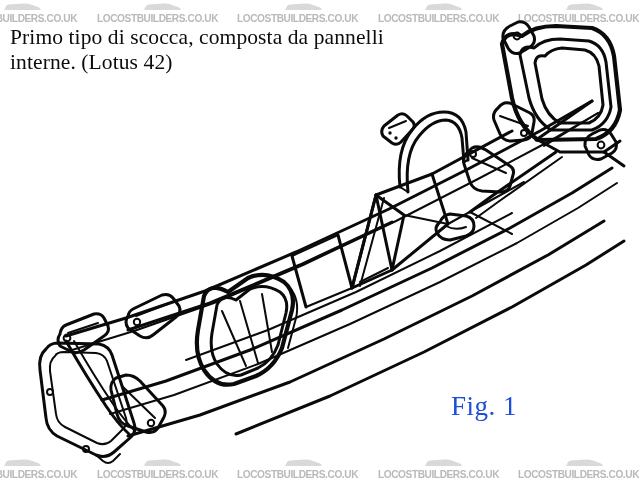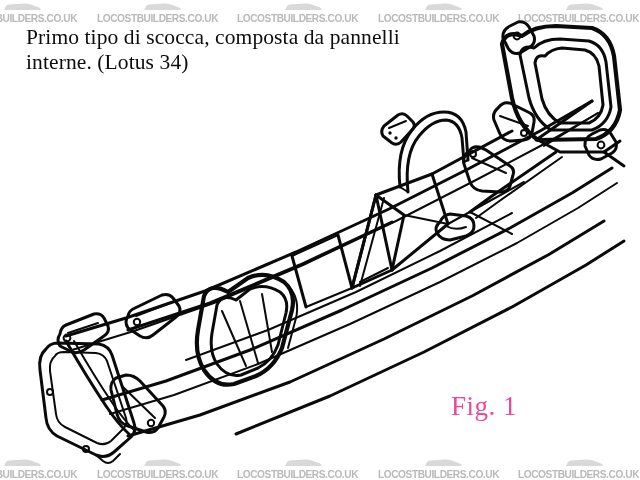--- a/index.html
+++ b/index.html
@@ -71,29 +71,29 @@
   #caption {
     position: absolute;
     left: 10px;
     top: 25px;
     width: 480px;
     font-size: 21.5px;
     line-height: 25px;
     color: #0c0c0c;
     letter-spacing: 0.1px;
   }
-  #caption .cap-line { display: block; white-space: nowrap; margin-left: 16px; }
+  #caption .cap-line { display: block; white-space: nowrap; }
 
   
   #fig-label {
     position: absolute;
     left: 451px;
     top: 391px;
     font-size: 27px;
-    color: #ec4899;
+    color: #1d4ed8;
     letter-spacing: 0.5px;
   }
 
   
   #drawing {
     position: absolute;
     left: 0;
     top: 0;
     width: 640px;
     height: 480px;
@@ -265,21 +265,21 @@
       <path class="ink ink-med" d="M432,174 L512,131"></path>
       <path class="ink ink-thin" d="M448,224 L524,182"></path>
 
       <path class="ink ink-thin" d="M470,212 L512,234"></path>
 
     </svg>
   </div>
 
   <div id="caption">
     <span class="cap-line">Primo tipo di scocca, composta da pannelli</span>
-    <span class="cap-line">interne. (Lotus 34)</span>
+    <span class="cap-line">interne. (Lotus 42)</span>
   </div>
 
   <div id="fig-label">Fig. 1</div>
 
   <div class="wm-band bottom">
     <div class="wm-strip">
       <div class="wm-unit">
         <svg class="wm-car" viewBox="0 0 40 9">
             <path d="M2 8 L4 4 Q5 2.6 7 2.4 L22 1.6 Q27 1.4 31 3.2 L37 5.6 Q39 6.4 38.6 8 Z" fill="#c2c2c2"></path>
           </svg>

